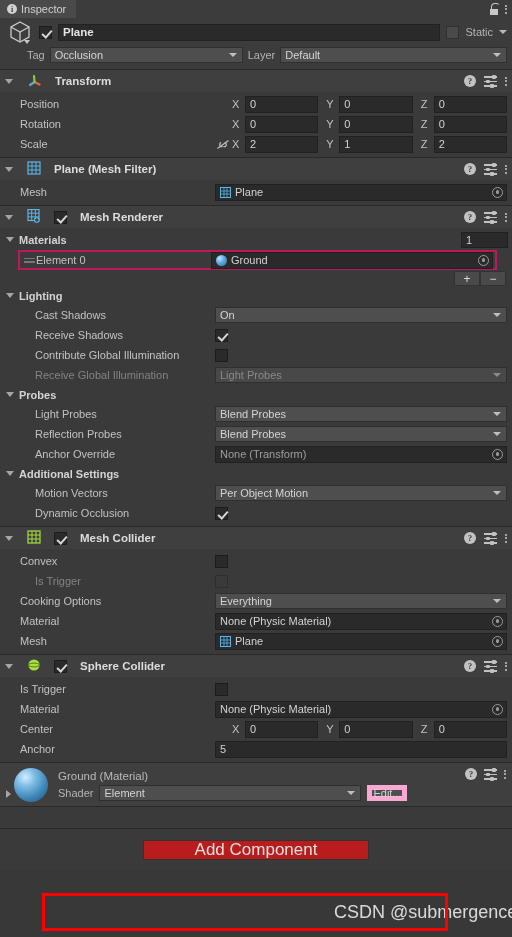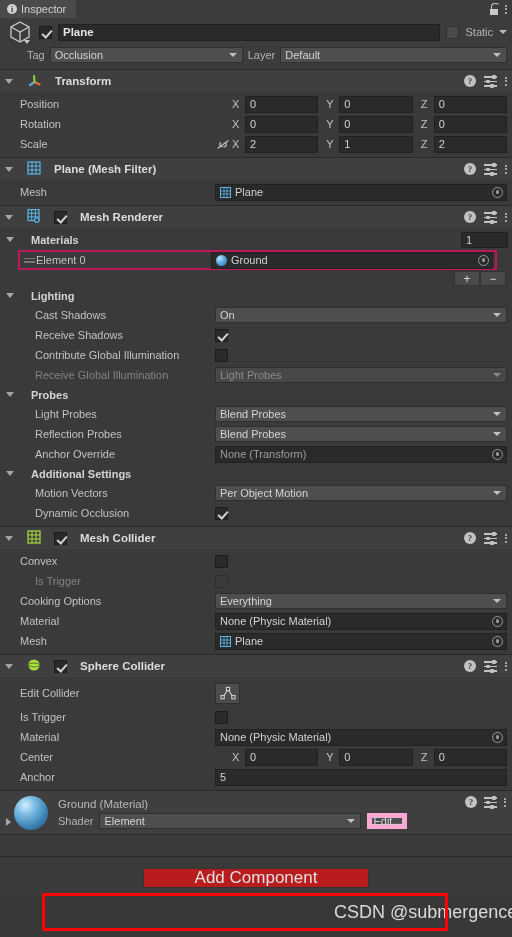--- a/index.html
+++ b/index.html
@@ -115,21 +115,21 @@
   .element-row { display:flex; align-items:center; height:20px; margin:1px 15px 0 18px;
       border:2px solid #be185d; background:#3a3a3a; padding:0 2px 0 4px; }
   .drag-handle { width:12px; flex:0 0 12px; display:flex; flex-direction:column; gap:2px; padding-right:6px;}
   .drag-handle i { height:1.5px; background:#777; display:block; width:11px;}
   .element-lbl { color:#c2c2c2; font-size:11px; width:175px; flex:0 0 175px; }
 
   .plusminus { display:flex; justify-content:flex-end; padding:1px 6px 0 0; }
   .pm-btn { width:26px; height:15px; background:#4a4a4a; border:1px solid #333; color:#d8d8d8;
       font-size:12px; display:flex; align-items:center; justify-content:center; line-height:1;}
 
-  .sec-head { display:flex; align-items:center; height:19px; padding-left:6px; gap:17px;}
+  .sec-head { display:flex; align-items:center; height:19px; padding-left:6px; gap:5px;}
   .sec-head .t { font-size:11px; font-weight:bold; color:#d4d4d4; }
 
   .edit-collider-btn { width:25px; height:21px; background:#4c4c4c; border:1px solid #2f2f2f;
       display:flex; align-items:center; justify-content:center; }
 
   
   .mat-block { background:#3f3f3f; border-top:1px solid #292929; height:44px; display:flex; position:relative; padding:4px 5px 0 0;}
   .mat-fold { width:16px; display:flex; align-items:flex-end; justify-content:center; padding-bottom:8px;}
   .mat-preview { width:34px; height:34px; border-radius:50%; flex:0 0 34px; margin-left:-2px; margin-top:1px;
       background: radial-gradient(circle at 34% 27%, #d4eeff 0%, #7dbde4 28%, #3f87b8 62%, #1d4f75 100%); }
@@ -554,31 +554,20 @@
         <b></b>
       </span>
     <span class="kebab">
         <i></i>
         <i></i>
         <i></i>
       </span>
   </span>
 </div>
 <div class="comp-body">
-  <div class="row" style="height:28px">
-    <span class="lbl">Edit Collider</span>
-    <span class="edit-collider-btn">
-      <svg width="16" height="14" viewBox="0 0 16 14">
-        <path d="M3 11 L8 3.5 L13 11" fill="none" stroke="#d0d0d0" stroke-width="1.2"></path>
-        <rect x="1" y="9.6" width="3.2" height="3.2" fill="#3d3d3d" stroke="#d0d0d0" stroke-width="1.1"></rect>
-        <rect x="11.8" y="9.6" width="3.2" height="3.2" fill="#3d3d3d" stroke="#d0d0d0" stroke-width="1.1"></rect>
-        <rect x="6.4" y="1.4" width="3.2" height="3.2" fill="#3d3d3d" stroke="#d0d0d0" stroke-width="1.1"></rect>
-      </svg>
-    </span>
-  </div>
   <div class="row">
     <span class="lbl">Is Trigger</span>
     <span class="cb"></span>
   </div>
   <div class="row">
     <span class="lbl">Material</span>
     <span class="objfield">
       <span>None (Physic Material)</span>
       <span class="dot-sel"></span>
     </span>

